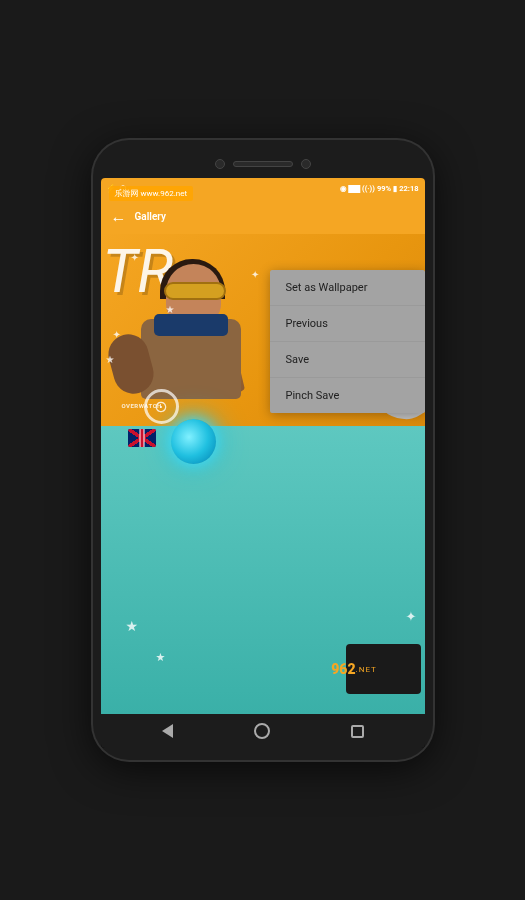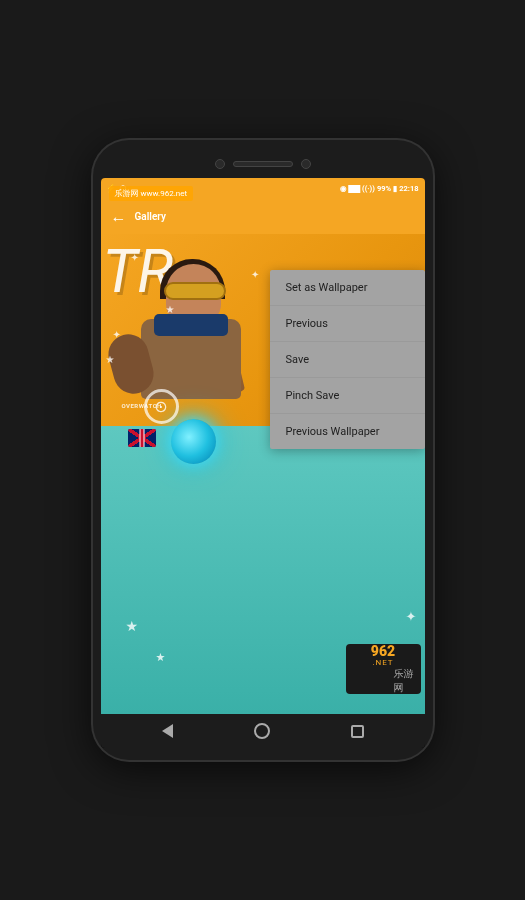--- a/index.html
+++ b/index.html
@@ -425,21 +425,21 @@
 
     .logo-badge {
       position: absolute;
       bottom: 20px;
       right: 4px;
       width: 75px;
       height: 50px;
       background: #1a1a1a;
       border-radius: 4px;
       display: flex;
-      flex-direction: column;
+      flex-direction: row;
       align-items: center;
       justify-content: center;
       z-index: 200;
     }
 
     .logo-962 {
       font-size: 14px;
       font-weight: 900;
       color: #f5a623;
       line-height: 1;
@@ -536,21 +536,20 @@
         <div class="deco-star" style="bottom:80px; left:25px; font-size:14px;">★</div>
         <div class="deco-star" style="bottom:50px; left:55px; font-size:11px;">★</div>
         <div class="deco-star" style="bottom:90px; right:8px; font-size:13px;">✦</div>
       </div>
 
       <div class="dropdown-menu">
         <div class="menu-item">Set as Wallpaper</div>
         <div class="menu-item">Previous</div>
         <div class="menu-item">Save</div>
         <div class="menu-item">Pinch Save</div>
-        <div class="menu-item">Previous Wallpaper</div>
       </div>
 
       <div class="logo-badge">
         <div class="logo-962">962</div>
         <div class="logo-net">.NET</div>
         <div class="logo-leyou">乐游网</div>
       </div>
 
     </div>
 

